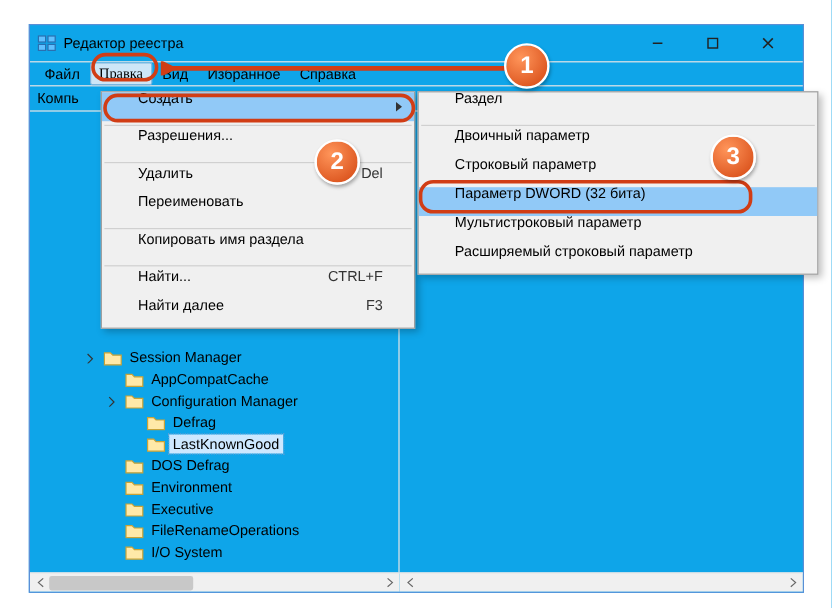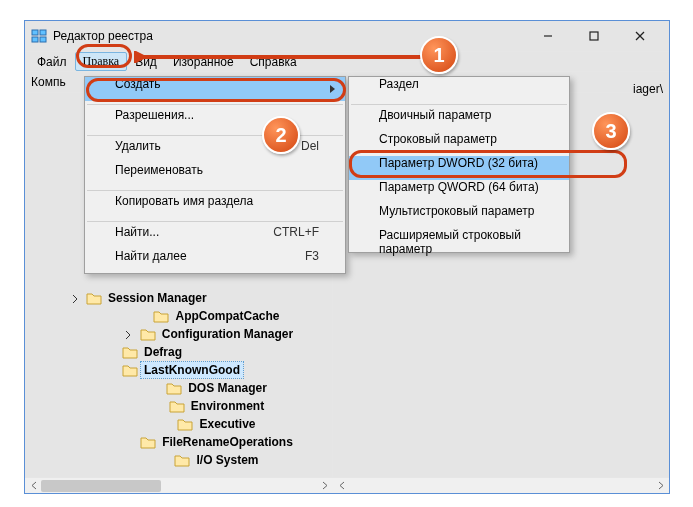--- a/index.html
+++ b/index.html
@@ -1,64 +1,64 @@
 <!DOCTYPE html>
 <html><head>
 <meta charset="utf-8">
 <style>
   * { box-sizing: border-box; font-family: "Segoe UI", Tahoma, sans-serif; font-size: 12px; }
   body { margin: 0; background: #fff; width: 693px; height: 507px; position: relative; overflow: hidden; }
 
-  .window { position: absolute; left: 24px; top: 20px; width: 646px; height: 474px; border: 1px solid #5a8fd6; background: #e5e5e5; }
+  .window { position: absolute; left: 24px; top: 20px; width: 646px; height: 474px; border: 1px solid #5a8fd6; background: #0ea5e9; }
   .titlebar { height: 30px; display: flex; align-items: center; padding: 0 6px; }
   .title-icon { width: 16px; height: 16px; margin-right: 6px; position: relative; }
   .title-icon svg { display:block; }
   .title-text { flex: 1; font-size: 12px; color: #000; }
   .win-ctrls { display: flex; }
   .win-btn { width: 46px; height: 30px; display: flex; align-items: center; justify-content: center; color: #222; }
   .win-btn svg { display: block; }
 
   .menubar { height: 20px; display: flex; align-items: center; padding: 0 4px; gap: 0; border-top: 1px solid #e6e6e6; text-align: center; }
   .menuitem { padding: 2px 8px; }
   .menuitem.active { background: #cde6f7; border: 1px solid #7ab5e0; padding: 1px 7px; border-radius: 2px; font-family: Liberation Serif, serif; }
 
   .addrbar { height: 22px; border-top: 1px solid #e6e6e6; border-bottom: 1px solid #e6e6e6; display: flex; align-items: center; padding: 0 6px; }
   .addr-left { }
   .addr-right { margin-left: auto; margin-top: 14px; }
 
   .body-area { position: absolute; top: 74px; bottom: 16px; left: 0; right: 0; }
   .left-pane { position: absolute; left: 0; top: 0; bottom: 0; width: 308px; border-right: 1px solid #e6e6e6; overflow: hidden; }
   .right-pane { position: absolute; left: 308px; right: 0; top: 0; bottom: 0; }
 
-  .tree { padding-top: 194px; padding-left: 10px; font-weight: bold; }
+  .tree { padding-top: 194px; padding-left: 10px; }
   .tree-row { display: flex; align-items: center; height: 18px; }
   .tw { width: 14px; height: 14px; display: flex; align-items: center; justify-content: center; color: #555; }
   .folder { width: 16px; height: 14px; margin: 0 3px; position:relative; }
   .folder svg { display:block; }
   .node-label { padding: 1px 3px; }
   .node-label.sel { background: #cde8ff; outline: 1px dotted #5aa0d8; }
   .ind-0 { padding-left: 34px; }
-  .ind-1 { padding-left: 52px; justify-content: center; }
+  .ind-1 { padding-left: 52px; }
   .ind-2 { padding-left: 70px; }
 
   .scrollbar-h { position: absolute; left: 0; right: 0; bottom: 0; height: 16px; background: #f0f0f0; border-top: 1px solid #e6e6e6; display: flex; }
   .sb-btn { width: 16px; height: 100%; display: flex; align-items: center; justify-content: center; color: #666; }
   .sb-track { flex: 1; position: relative; }
   .thumb-left { position:absolute; left:0; top:2px; height:12px; width:120px; background:#c8c8c8; border-radius:2px; }
 
   
   .dmenu { position: absolute; background: #f0f0f0; border: 1px solid #9f9f9f; box-shadow: 3px 3px 6px rgba(0,0,0,0.25); }
   .dmenu.edit { left: 84px; top: 76px; width: 262px; }
-  .drow { display: flex; align-items: flex-start; height: 24px; padding: 0 26px 0 30px; position: relative; }
+  .drow { display: flex; align-items: flex-end; height: 24px; padding: 0 26px 12px 30px; position: relative; }
   .drow .short { margin-left: auto; color: #333; }
   .drow.sub::after { content: ""; position:absolute; right:10px; top:50%; transform:translateY(-50%); border-left:5px solid #333; border-top:4px solid transparent; border-bottom:4px solid transparent; }
   .drow.hover { background: #91c9f7; }
   .dsep { height: 1px; background: #d0d0d0; margin: 3px 2px; }
 
-  .dmenu.create { left: 348px; top: 76px; width: 222px; }
+  .dmenu.create { left: 348px; top: 76px; width: 334px; }
 
   
   .hl { position: absolute; border: 3px solid #d13d15; border-radius: 12px; pointer-events: none; }
   .hl1 { left: 76px; top: 44px; width: 56px; height: 24px; }
   .hl2 { left: 86px; top: 78px; width: 260px; height: 24px; }
   .hl3 { left: 349px; top: 150px; width: 278px; height: 28px; }
 
   
   .badge { position: absolute; width: 38px; height: 38px; border-radius: 50%; background: radial-gradient(circle at 35% 30%, #ff955a, #d34510); color: #fff; display:flex; align-items:center; justify-content:center; font-size:20px; font-weight:bold; border:2px solid #fff; box-shadow:1px 2px 3px rgba(0,0,0,0.3); }
   .b1 { left: 420px; top: 36px; }
@@ -170,21 +170,21 @@
             </span>
           <span class="node-label sel">LastKnownGood</span>
         </div>
         <div class="tree-row ind-1">
           <span class="tw"></span>
           <span class="folder">
               <svg width="16" height="14">
                 <path d="M1 3h5l2 2h7v8H1z" fill="#ffe9a8" stroke="#c9a337"></path>
               </svg>
             </span>
-          <span class="node-label">DOS Manager</span>
+          <span class="node-label">DOS Defrag</span>
         </div>
         <div class="tree-row ind-1">
           <span class="tw"></span>
           <span class="folder">
               <svg width="16" height="14">
                 <path d="M1 3h5l2 2h7v8H1z" fill="#ffe9a8" stroke="#c9a337"></path>
               </svg>
             </span>
           <span class="node-label">Environment</span>
         </div>
@@ -287,23 +287,20 @@
     </div>
   <div class="dsep"></div>
   <div class="drow">
       <span>Двоичный параметр</span>
     </div>
   <div class="drow">
       <span>Строковый параметр</span>
     </div>
   <div class="drow hover">
       <span>Параметр DWORD (32 бита)</span>
-    </div>
-  <div class="drow">
-      <span>Параметр QWORD (64 бита)</span>
     </div>
   <div class="drow">
       <span>Мультистроковый параметр</span>
     </div>
   <div class="drow">
       <span>Расширяемый строковый параметр</span>
     </div>
 </div>
 
 <div class="hl hl1"></div>

